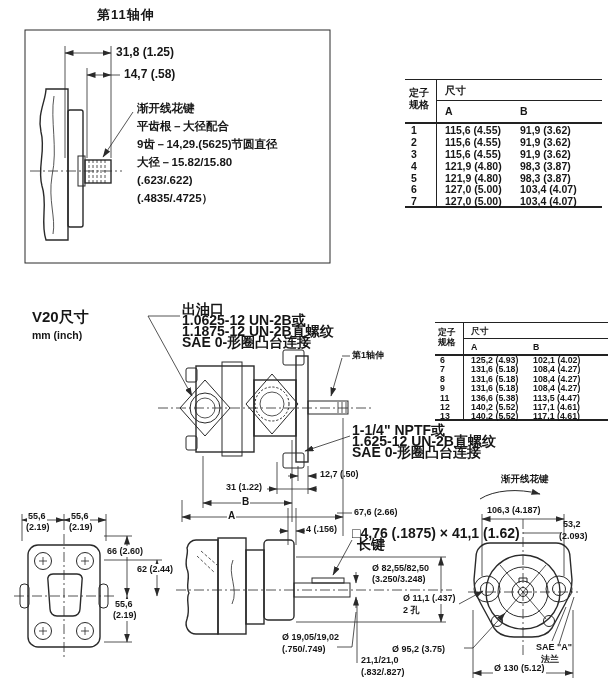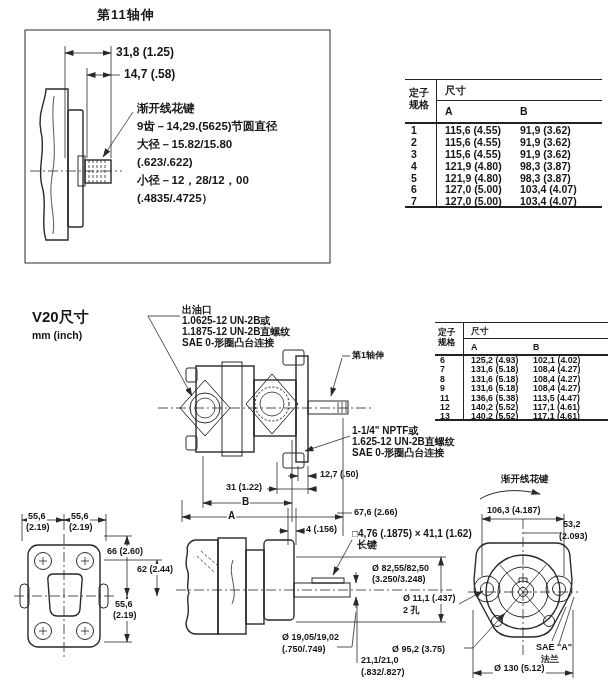--- a/index.html
+++ b/index.html
@@ -12,21 +12,21 @@
 .cl{stroke-dasharray:10 3 2 3;stroke-width:0.8}
 .dash{stroke-dasharray:3 2}
 .lbl{position:absolute;white-space:nowrap;font-weight:bold;font-size:9px;line-height:11px;color:#161616;z-index:3}
 .bgw{background:#fff;padding:0 1px}
 .fs13{font-size:13px;line-height:15px;letter-spacing:1px}
 .fs12{font-size:12px;line-height:14px}
 .fs115{font-size:11.5px;line-height:18px}
 .fs105{font-size:10.5px;line-height:13px}
 .fs10{font-size:10px;line-height:12px}
 .fs95{font-size:9.5px;line-height:11px}
-.fs85{font-size:10px;line-height:11px}
+.fs85{font-size:14px;line-height:11px}
 .fs15{font-size:15px;line-height:17px}
 .tbl{position:absolute;border-top:1.5px solid #222;border-bottom:2px solid #222;font-weight:bold;z-index:3;background:#fff}
 .tbl .tdiv{position:absolute;top:0;bottom:0;width:0;border-left:1.5px solid #222}
 .tbl .hline{position:absolute;height:0;border-top:1px solid #222}
 .tbl .hline2{border-top:2px solid #222}
 .tbl .cell{position:absolute;white-space:nowrap}
 .tbl .rows{position:absolute;left:0;right:0}
 .tbl .row{position:relative}
 .tbl .row span{position:absolute;white-space:nowrap}
 .t1 .row{height:11.9px;font-size:10.5px;line-height:11.9px}
@@ -168,24 +168,24 @@
       <line x1="459" y1="604" x2="483" y2="591" class="ln thin" marker-end="url(#ar)"></line>
       <path class="ln thin" d="M552,641 L566,607 M559,644 L574,597"></path>
     </g>
   </svg>
 
   <div class="lbl fs13" style="left:97px;top:7px">第11轴伸</div>
   <div class="lbl fs12" style="left:116px;top:45px">31,8 (1.25)</div>
   <div class="lbl fs12" style="left:124px;top:67px">14,7 (.58)</div>
   <div class="lbl fs115" style="left:137px;top:99px">
     <div>渐开线花键</div>
+    <div>平齿根－大径配合</div>
     <div>9齿－14,29.(5625)节圆直径</div>
     <div>大径－15.82/15.80</div>
     <div>(.623/.622)</div>
-    <div>小径－12，28/12，00</div>
     <div>(.4835/.4725）</div>
   </div>
 
   <div class="tbl t1" style="left:405px;top:79px;width:197px;height:129px">
     <div class="tdiv" style="left:31px"></div>
     <div class="cell spec-h" style="left:4px;top:7px">
       <div>定子</div>
       <div>规格</div>
     </div>
     <div class="cell fs105" style="left:40px;top:4px">尺寸</div>

